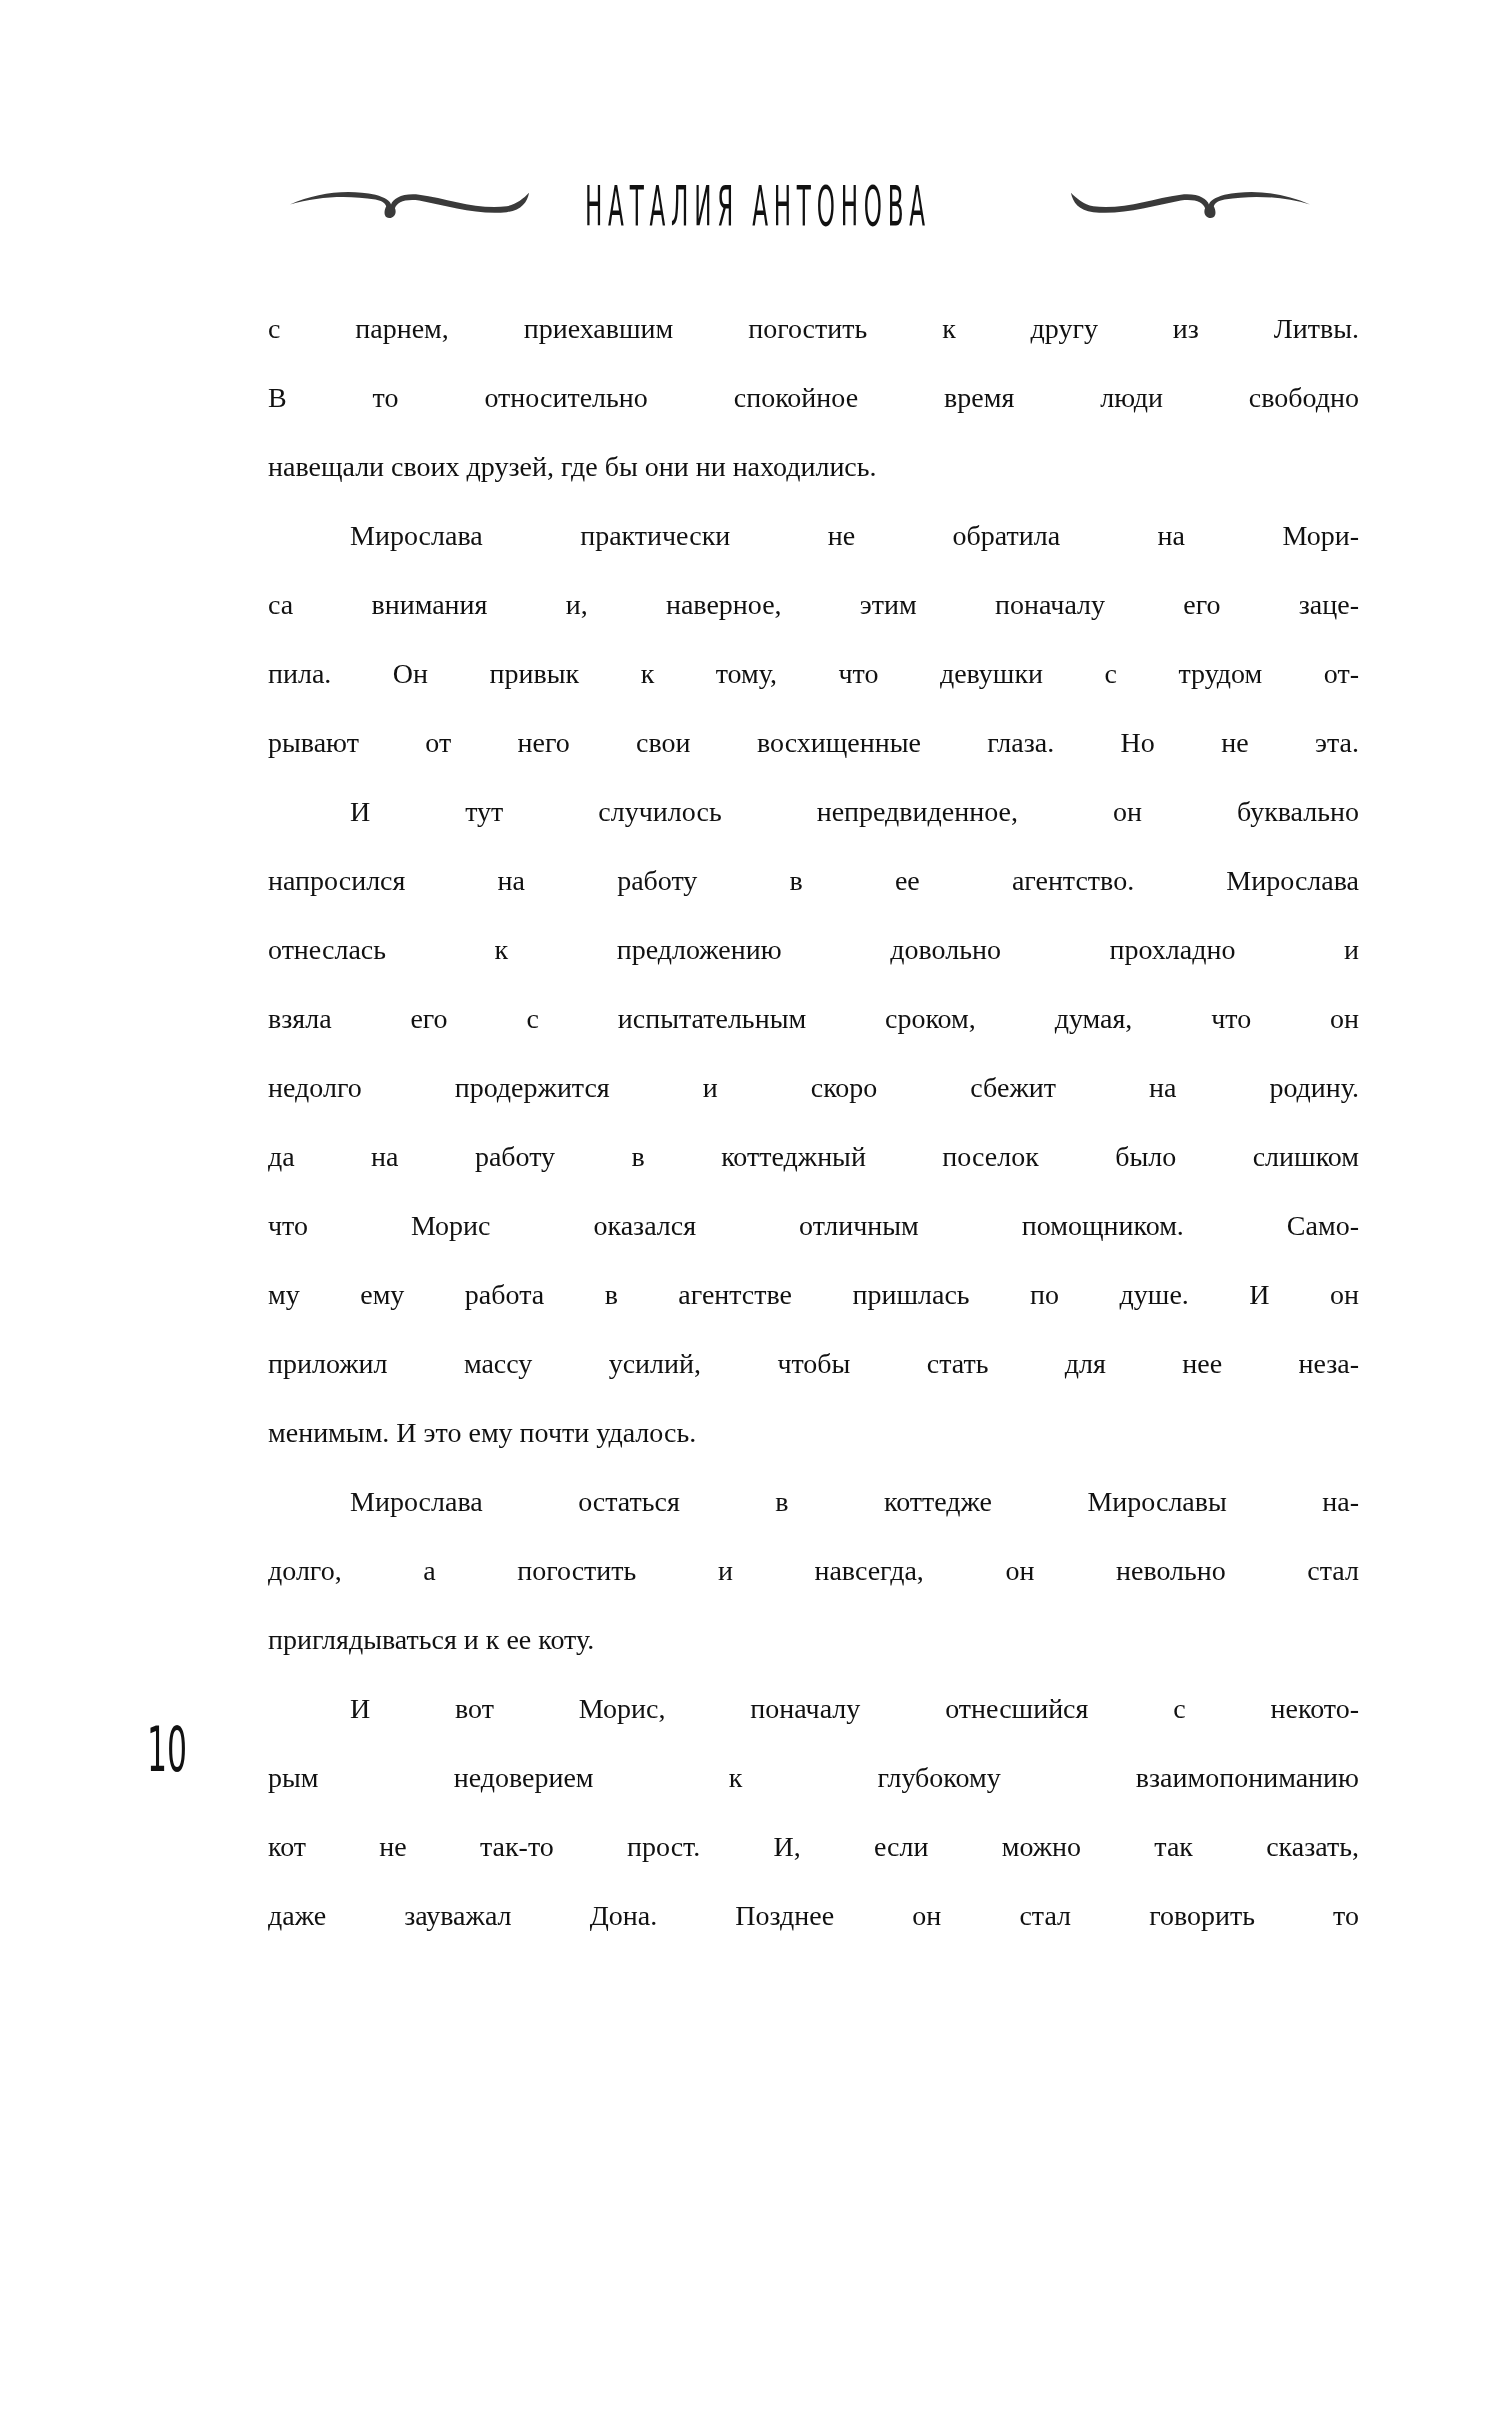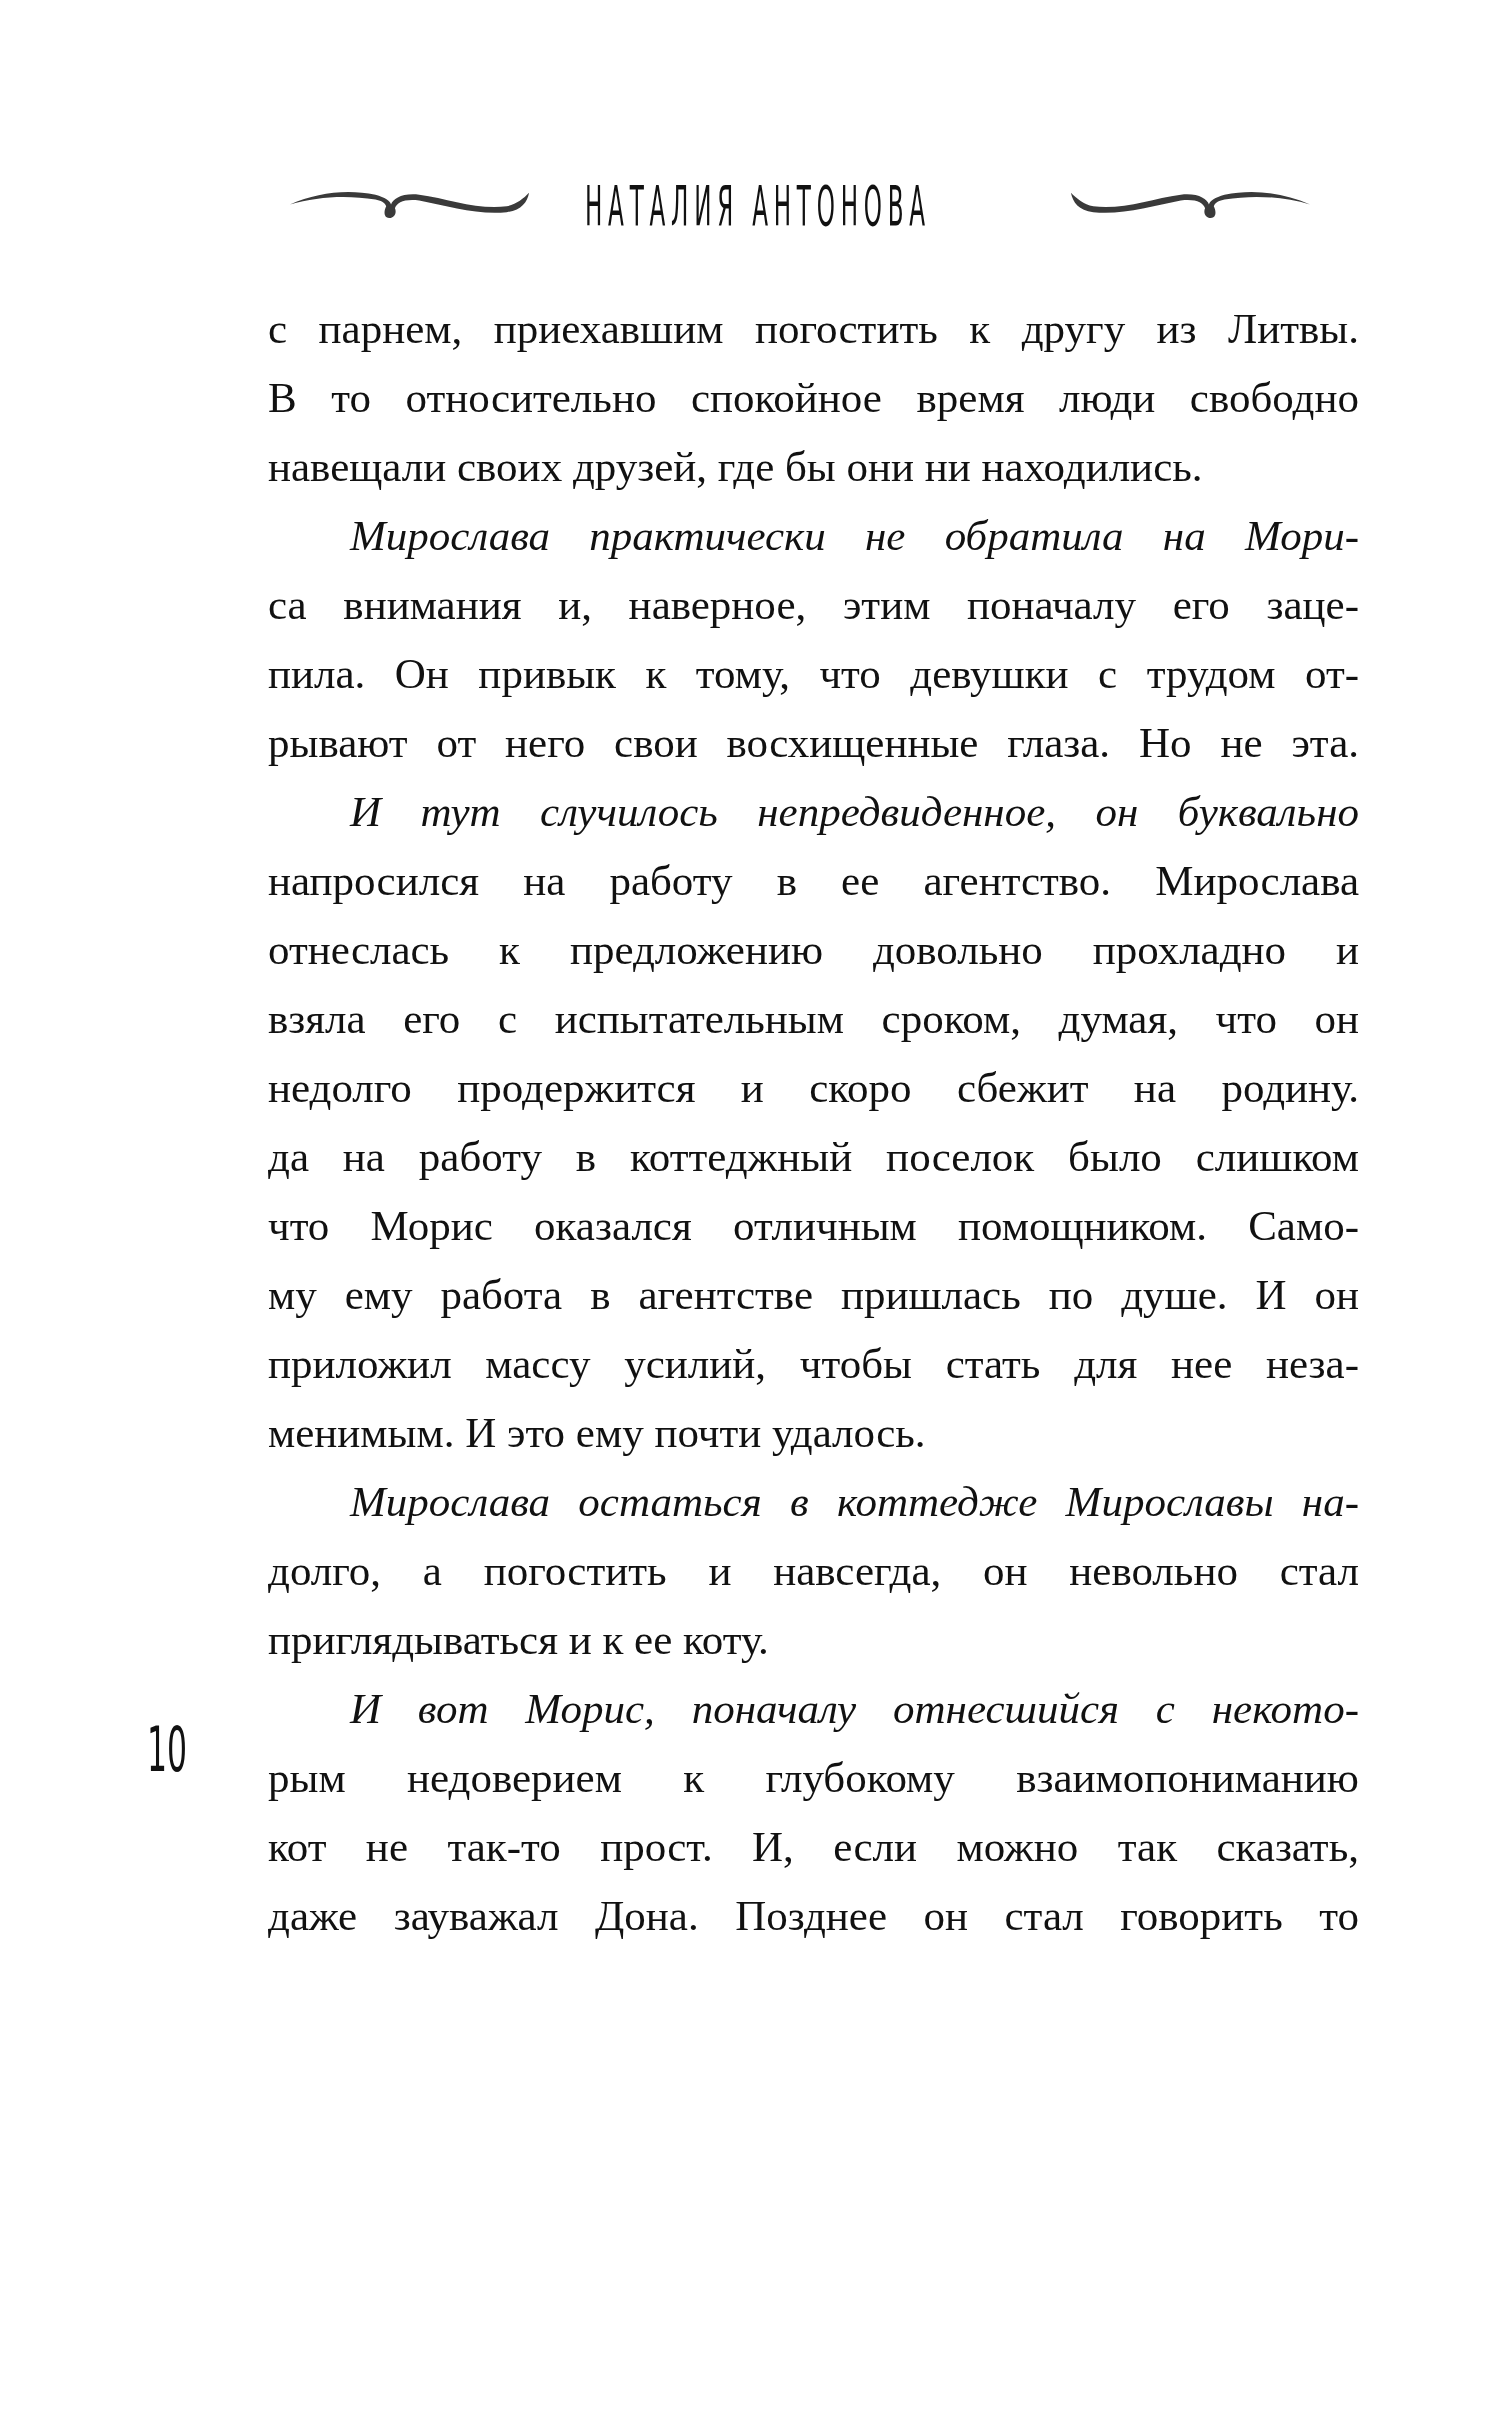--- a/index.html
+++ b/index.html
@@ -44,37 +44,36 @@
     transform-origin: left center;
     white-space: nowrap;
     color: #111;
   }
   .text-block {
     position: absolute;
     left: 268px;
     top: 294px;
     width: 1091px;
     font-family: "Liberation Serif", "DejaVu Serif", serif;
-    font-size: 43px;
+    font-size: 28px;
   }
   .line {
     display: block;
     height: 69px;
     line-height: 69px;
     white-space: nowrap;
     text-align: justify;
     text-align-last: justify;
     overflow: visible;
   }
   .line.last {
     text-align-last: left;
   }
   .line.indent {
     padding-left: 82px;
-    font-style: italic;
   }
   .page-number {
     position: absolute;
     left: 147px;
     top: 1717px;
     width: 49px;
     height: 65px;
     font-family: "DejaVu Sans", sans-serif;
     font-size: 63px;
     line-height: 65px;

